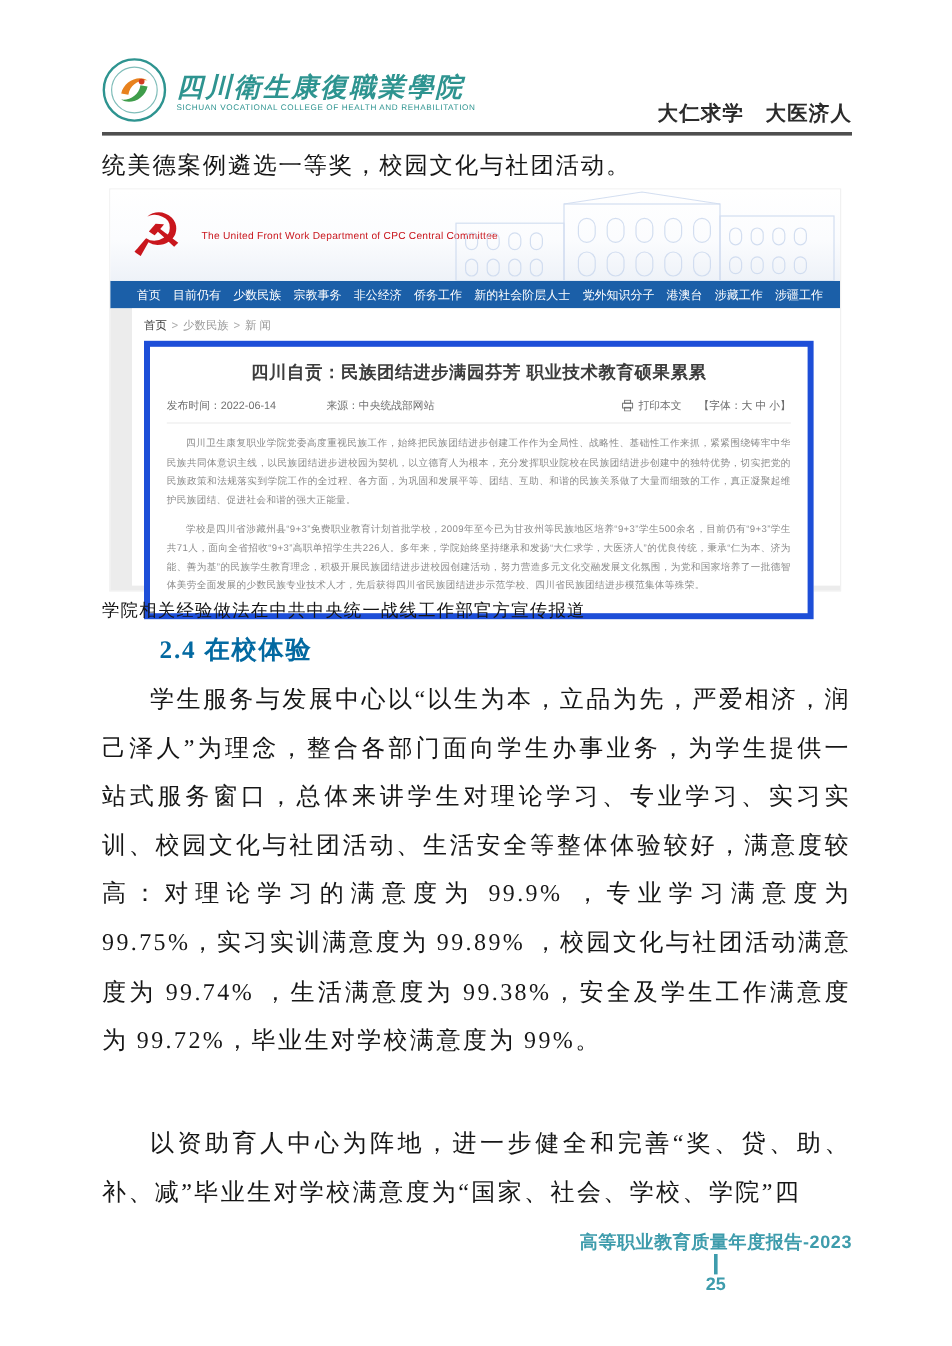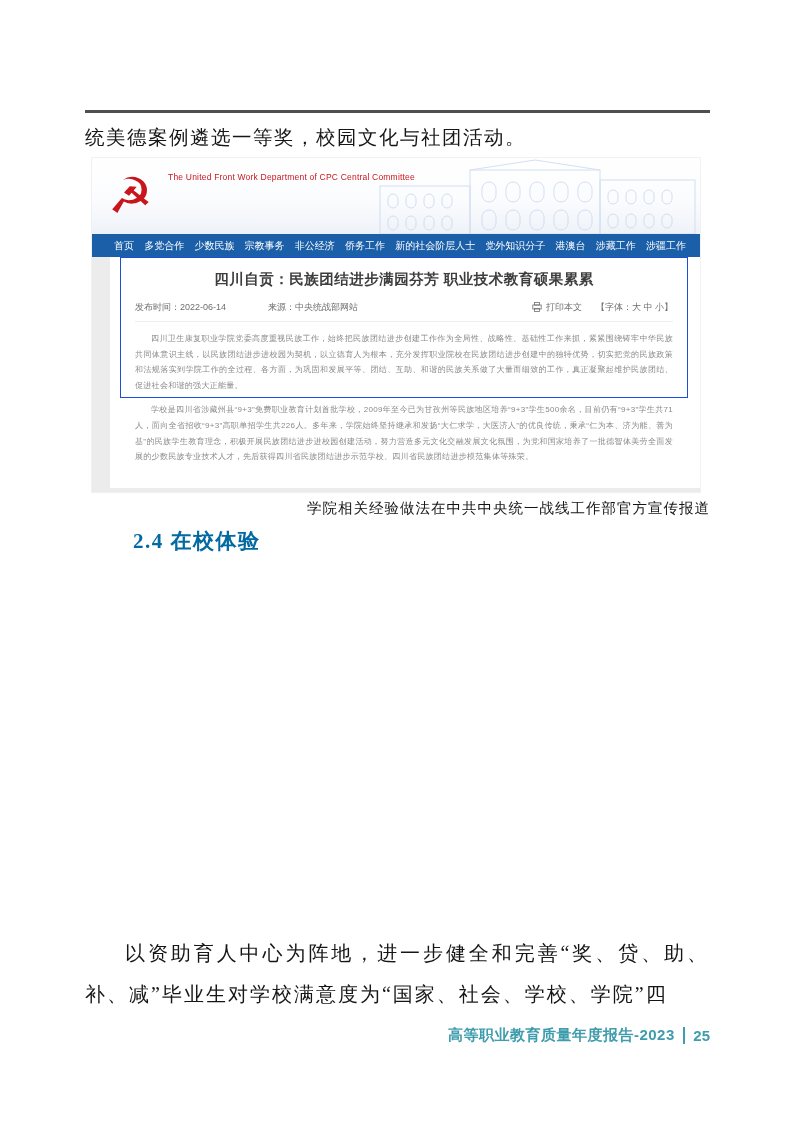--- a/index.html
+++ b/index.html
@@ -17,60 +17,78 @@
 
   
   .intro-line { position:absolute; left:85px; top:124px; width:628px; font-size:19.5px; color:#161616; letter-spacing:1.5px; }
 
   
   .shot { position:absolute; left:92px; top:158px; width:608px; height:334px; background:#fff; box-shadow:0 0 0 1px #f1f1f1; font-family:"Liberation Sans","DejaVu Sans",sans-serif; }
   .ss-header { position:relative; height:76px; background:linear-gradient(180deg,#ffffff 0%,#fbfcfe 55%,#eef2f8 100%); overflow:hidden; }
   .ss-emblem { position:absolute; left:16px; top:10px; font-size:50px; line-height:56px; color:#C9161D; }
   .ss-titles { position:absolute; left:76px; top:14px; }
   .ss-title-cn { font-size:23px; font-weight:bold; color:#C9161D; letter-spacing:3px; }
-  .ss-title-en { font-size:8.5px; color:#C9161D; margin-top:0; letter-spacing:0.2px; }
+  .ss-title-en { font-size:8.5px; color:#C9161D; margin-top:19px; letter-spacing:0.2px; }
   .ss-building { position:absolute; right:0; top:0; opacity:0.85; }
   .ss-nav { height:23px; background:#1B5FA8; display:flex; align-items:center; justify-content:space-between; padding:0 14px 0 22px; }
   .ss-nav span { color:#fff; font-size:10px; white-space:nowrap; }
   .ss-body { position:relative; height:235px; background:#ececec; }
   .ss-white { position:absolute; left:18px; top:0; right:0; bottom:4px; background:#fff; }
   .ss-crumb { padding:8px 0 6px 10px; font-size:9.5px; color:#9a9a9a; }
   .ss-crumb .crumb-home { color:#3d3d3d; }
   .ss-crumb .sep { margin:0 4px; color:#aaa; }
-  .ss-article { margin:0 12px 0 10px; border:1px solid #1d4ed8; background:#fff; padding:12px 14px 10px 14px; height:141px; }
+  .ss-article { margin:0 22px 0 10px; border:5px solid #1d4ed8; background:#fff; padding:12px 14px 10px 14px; height:232px; }
   .ss-art-title { text-align:center; font-size:14.5px; font-weight:bold; color:#3d3d3d; letter-spacing:0.5px; }
   .ss-meta { display:flex; align-items:center; margin-top:12px; font-size:9px; color:#6f6f6f; }
   .ss-meta .m-pub { margin-right:42px; }
   .ss-meta .m-right { margin-left:auto; display:flex; align-items:center; gap:14px; }
   .ss-meta .m-print { display:flex; align-items:center; gap:4px;padding-left:12px; }
   .ss-divider { border-top:1px solid #ededed; margin-top:7px; }
   .ss-para { margin-top:9px; font-size:8px; color:#8a8a8a; line-height:1.95; text-align:justify; text-indent:2em; letter-spacing:0.3px; }
 
   
-  .caption { position:absolute; left:85px; top:499px; width:625px; text-align:right; font-size:14.5px; color:#141414; letter-spacing:1px; }
+  .caption { position:absolute; left:85px; top:499px; width:625px; text-align:left; font-size:14.5px; color:#141414; letter-spacing:1px; }
 
   
   .sec-heading { position:absolute; left:133px; font-size:21px; font-weight:bold; color:#0369a1; letter-spacing:1.5px; }
   .h-24 { top:527px; }
   .h-25 { top:897px; }
   .sec-body { position:absolute; left:85px; width:624px; font-size:20px; color:#161616; line-height:40.6px; text-align:justify; text-indent:2em; letter-spacing:2px; }
   .b-24 { top:563px; height:328px; overflow:hidden; }
   .b-25 { top:933px; height:84px; overflow:hidden; }
 
   
-  .footer { position:absolute; right:83px; top:1026px; display:flex; align-items:center; color:#3E9CAC; font-family:"Liberation Sans","DejaVu Sans",sans-serif; }
+  .footer { position:absolute; right:83px; top:1026px; display:flex; align-items:center; color:#3E9CAC; font-family:"Liberation Sans","DejaVu Sans",sans-serif;flex-direction:column; }
   .footer .f-title { font-size:15px; font-weight:bold; letter-spacing:0.5px; }
   .footer .f-bar { width:2.5px; height:17px; background:#3E9CAC; margin:0 8px; }
   .footer .f-page { font-size:15px; font-weight:bold; }
 </style>
 </head>
 <body>
 
 <div class="page">
 
+  <div class="rpt-header">
+    <div class="logo-wrap">
+      <span>
+        <svg width="54" height="54" viewBox="0 0 54 54">
+          <circle cx="27" cy="27" r="25.5" fill="#ffffff" stroke="#2E9490" stroke-width="2"></circle>
+          <circle cx="27" cy="27" r="19" fill="#ffffff" stroke="#7fbdb9" stroke-width="1"></circle>
+          <path d="M16 30 C18 20 30 14 38 19 C31 18 23 23 22 31 Z" fill="#E8821E"></path>
+          <path d="M38 24 C36 34 24 40 16 35 C23 36 31 31 32 23 Z" fill="#3F9D4B"></path>
+          <circle cx="33" cy="20" r="2.4" fill="#D23B22"></circle>
+        </svg>
+      </span>
+      <span>
+        <div class="logo-text-cn">四川衛生康復職業學院</div>
+        <div class="logo-text-en">SICHUAN VOCATIONAL COLLEGE OF HEALTH AND REHABILITATION</div>
+      </span>
+    </div>
+    <div class="motto">大仁求学　大医济人</div>
+  </div>
   <div class="header-rule"></div>
 
   <div class="intro-line">统美德案例遴选一等奖，校园文化与社团活动。</div>
 
   <div class="shot">
     <div class="ss-header">
       <span class="ss-emblem">☭</span>
       <span class="ss-titles">
         <div class="ss-title-en">The United Front Work Department of CPC Central Committee</div>
       </span>
@@ -104,33 +122,36 @@
           <rect x="292" y="32" width="10" height="14" rx="5"></rect>
           <rect x="238" y="56" width="10" height="14" rx="5"></rect>
           <rect x="256" y="56" width="10" height="14" rx="5"></rect>
           <rect x="274" y="56" width="10" height="14" rx="5"></rect>
           <rect x="292" y="56" width="10" height="14" rx="5"></rect>
         </svg>
       </span>
     </div>
     <div class="ss-nav">
       <span>首页</span>
-      <span>多党合作</span>
+      <span>目前仍有</span>
       <span>少数民族</span>
       <span>宗教事务</span>
       <span>非公经济</span>
       <span>侨务工作</span>
       <span>新的社会阶层人士</span>
       <span>党外知识分子</span>
       <span>港澳台</span>
       <span>涉藏工作</span>
       <span>涉疆工作</span>
     </div>
     <div class="ss-body">
       <div class="ss-white">
+        <div class="ss-crumb">
+          <span class="crumb-home">首页</span><span class="sep">&gt;</span><span>少数民族</span><span class="sep">&gt;</span><span>新 闻</span>
+        </div>
         <div class="ss-article">
           <div class="ss-art-title">四川自贡：民族团结进步满园芬芳 职业技术教育硕果累累</div>
           <div class="ss-meta">
             <span class="m-pub">发布时间：2022-06-14</span>
             <span>来源：中央统战部网站</span>
             <span class="m-right">
               <span class="m-print">
                 <span>
                   <svg width="10" height="10" viewBox="0 0 10 10">
                       <rect x="2.5" y="0.5" width="5" height="2.5" fill="none" stroke="#6f6f6f" stroke-width="0.8"></rect>
@@ -147,20 +168,21 @@
           <div class="ss-para">四川卫生康复职业学院党委高度重视民族工作，始终把民族团结进步创建工作作为全局性、战略性、基础性工作来抓，紧紧围绕铸牢中华民族共同体意识主线，以民族团结进步进校园为契机，以立德育人为根本，充分发挥职业院校在民族团结进步创建中的独特优势，切实把党的民族政策和法规落实到学院工作的全过程、各方面，为巩固和发展平等、团结、互助、和谐的民族关系做了大量而细致的工作，真正凝聚起维护民族团结、促进社会和谐的强大正能量。</div>
           <div class="ss-para">学校是四川省涉藏州县“9+3”免费职业教育计划首批学校，2009年至今已为甘孜州等民族地区培养“9+3”学生500余名，目前仍有“9+3”学生共71人，面向全省招收“9+3”高职单招学生共226人。多年来，学院始终坚持继承和发扬“大仁求学，大医济人”的优良传统，秉承“仁为本、济为能、善为基”的民族学生教育理念，积极开展民族团结进步进校园创建活动，努力营造多元文化交融发展文化氛围，为党和国家培养了一批德智体美劳全面发展的少数民族专业技术人才，先后获得四川省民族团结进步示范学校、四川省民族团结进步模范集体等殊荣。</div>
         </div>
       </div>
     </div>
   </div>
 
   <div class="caption">学院相关经验做法在中共中央统一战线工作部官方宣传报道</div>
 
   <div class="sec-heading h-24">2.4 在校体验</div>
+  <div class="sec-body b-24">学生服务与发展中心以“以生为本，立品为先，严爱相济，润己泽人”为理念，整合各部门面向学生办事业务，为学生提供一站式服务窗口，总体来讲学生对理论学习、专业学习、实习实训、校园文化与社团活动、生活安全等整体体验较好，满意度较高：对理论学习的满意度为 99.9% ，专业学习满意度为 99.75%，实习实训满意度为 99.89% ，校园文化与社团活动满意度为 99.74% ，生活满意度为 99.38%，安全及学生工作满意度为 99.72%，毕业生对学校满意度为 99%。</div>
 
   <div class="sec-body b-25">以资助育人中心为阵地，进一步健全和完善“奖、贷、助、补、减”毕业生对学校满意度为“国家、社会、学校、学院”四</div>
 
   <div class="footer">
     <span class="f-title">高等职业教育质量年度报告-2023</span>
     <span class="f-bar"></span>
     <span class="f-page">25</span>
   </div>
 
 </div>

